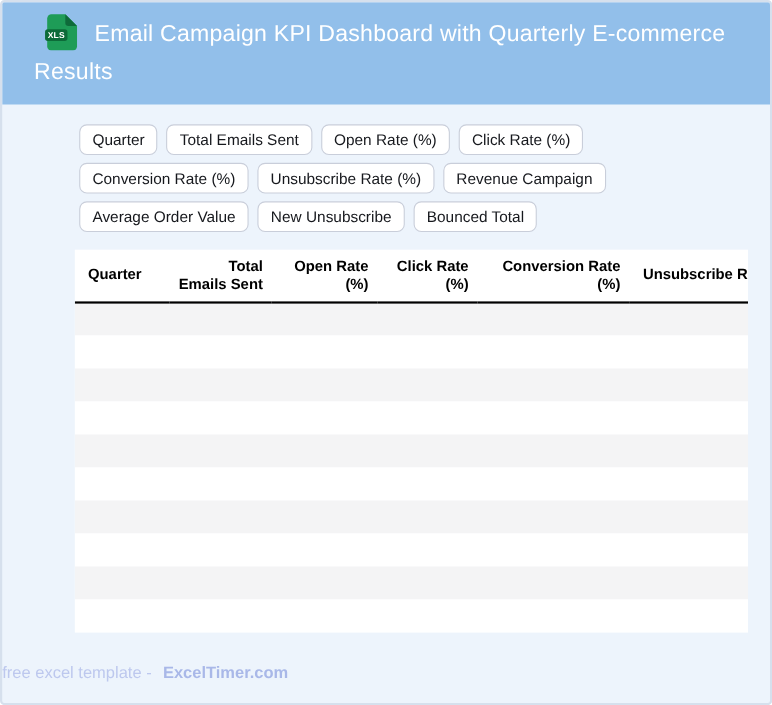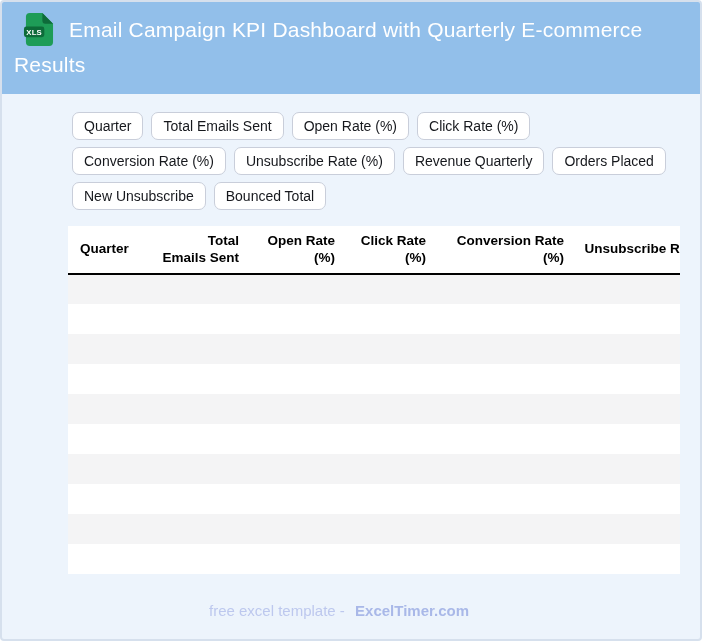--- a/index.html
+++ b/index.html
@@ -11,21 +11,21 @@
     background: #EDF4FC;
     border: 2px solid #D6E0ED;
     border-radius: 4px;
     overflow: hidden;
   }
 
   
   .header {
     background: #92BFEA;
     min-height: 85px;
-    padding: 10px 20px 12px 12px;
+    padding: 10px 20px 12px 29px;
   }
   .header h1 {
     font-size: 21px;
     font-weight: 400;
     line-height: 35px;
     color: #FFFFFF;
     letter-spacing: .2px;
   }
   .xls-icon {
     display: inline-block;
@@ -84,21 +84,21 @@
   thead th:first-child { text-align: left; padding-left: 12px; }
   thead th:last-child { white-space: nowrap; }
   tbody td { height: 30px; padding: 0; }
   tbody tr:nth-child(odd) { background: #F4F4F5; }
   tbody tr:nth-child(even) { background: #FFFFFF; }
 
   
   .footer {
     margin-top: 28px;
     padding-right: 24px;
-    text-align: center;
+    text-align: left;
     font-size: 15px;
   }
   .footer .plain { color: #BDC8EE; }
   .footer .brand {
     color: #A9B8E8;
     font-weight: 700;
     text-decoration: none;
     margin-left: 6px;
     cursor: pointer;
   }
@@ -117,22 +117,22 @@
       </svg></span><span>Email Campaign KPI Dashboard with Quarterly E-commerce Results</span></h1>
   </div>
 
   <div class="chips">
     <button class="chip">Quarter</button>
     <button class="chip">Total Emails Sent</button>
     <button class="chip">Open Rate (%)</button>
     <button class="chip">Click Rate (%)</button>
     <button class="chip">Conversion Rate (%)</button>
     <button class="chip">Unsubscribe Rate (%)</button>
-    <button class="chip">Revenue Quarterly</button>
-    <button class="chip">Orders Placed</button>
+    <button class="chip">Revenue Campaign</button>
+    <button class="chip">Average Order Value</button>
     <button class="chip">New Unsubscribe</button>
     <button class="chip">Bounced Total</button>
   </div>
 
   <div class="table-wrap">
     <table>
       <colgroup>
         <col style="width:86px">
         <col style="width:93px">
         <col style="width:96px">

